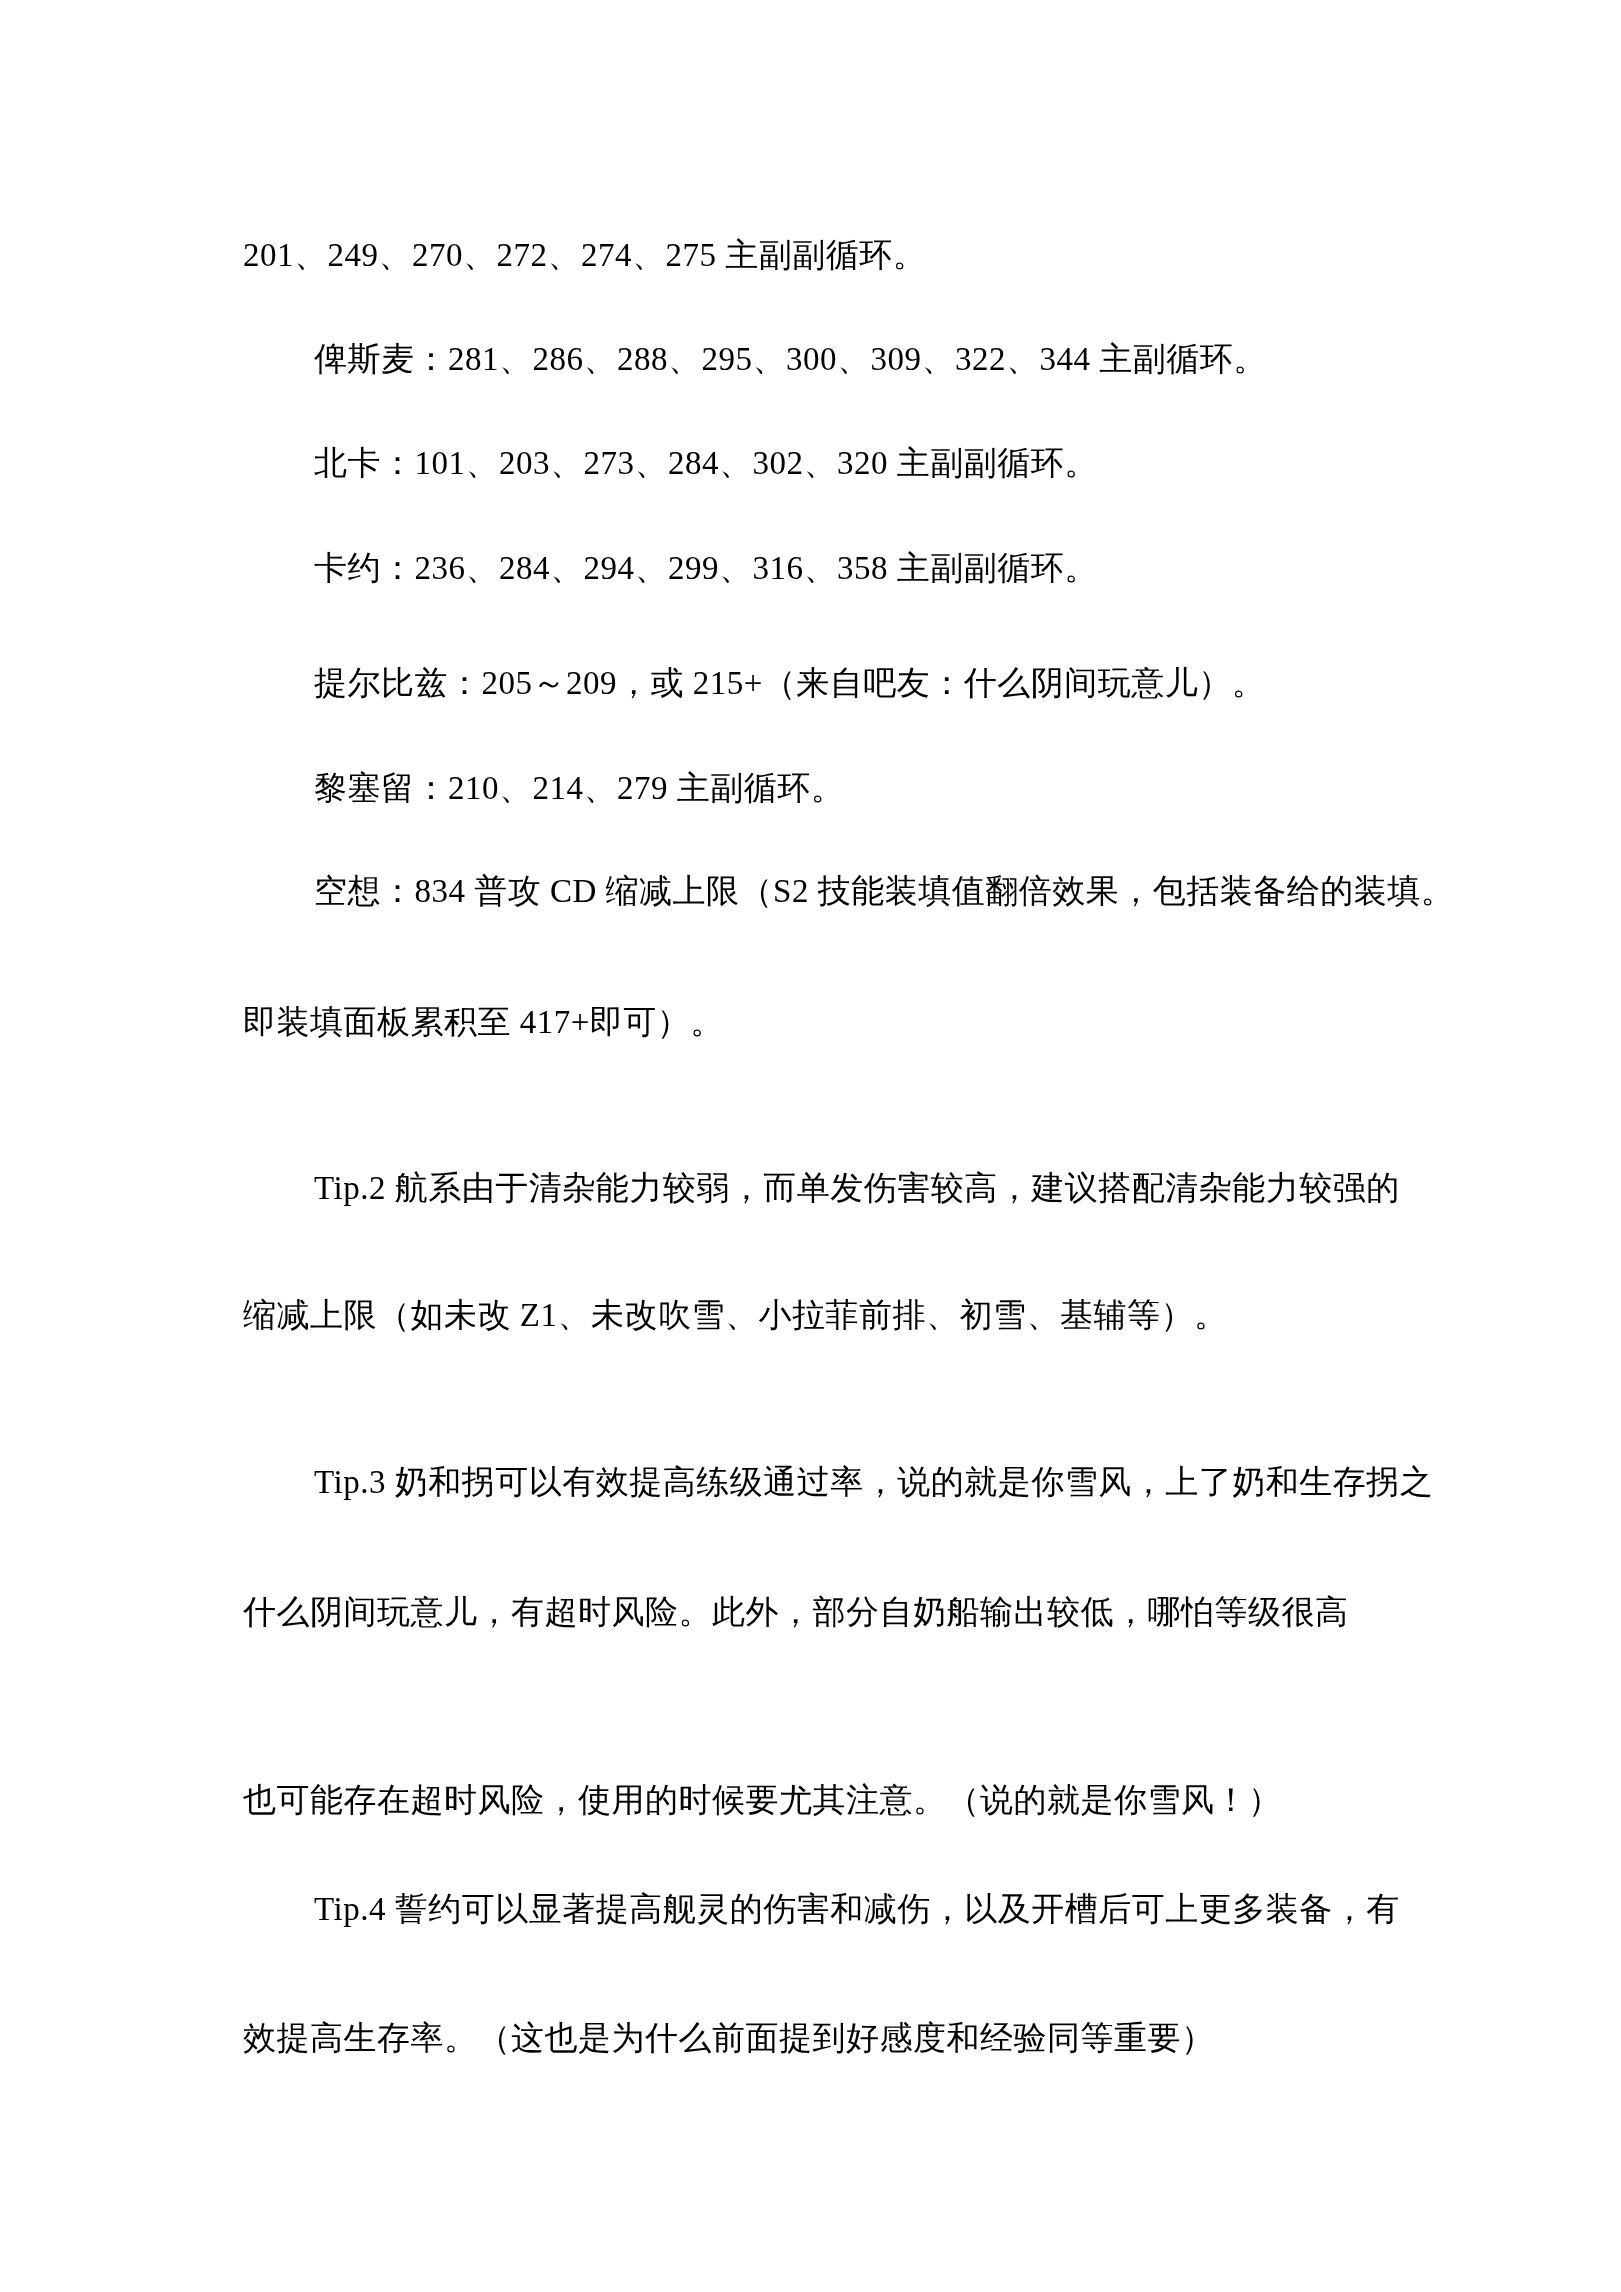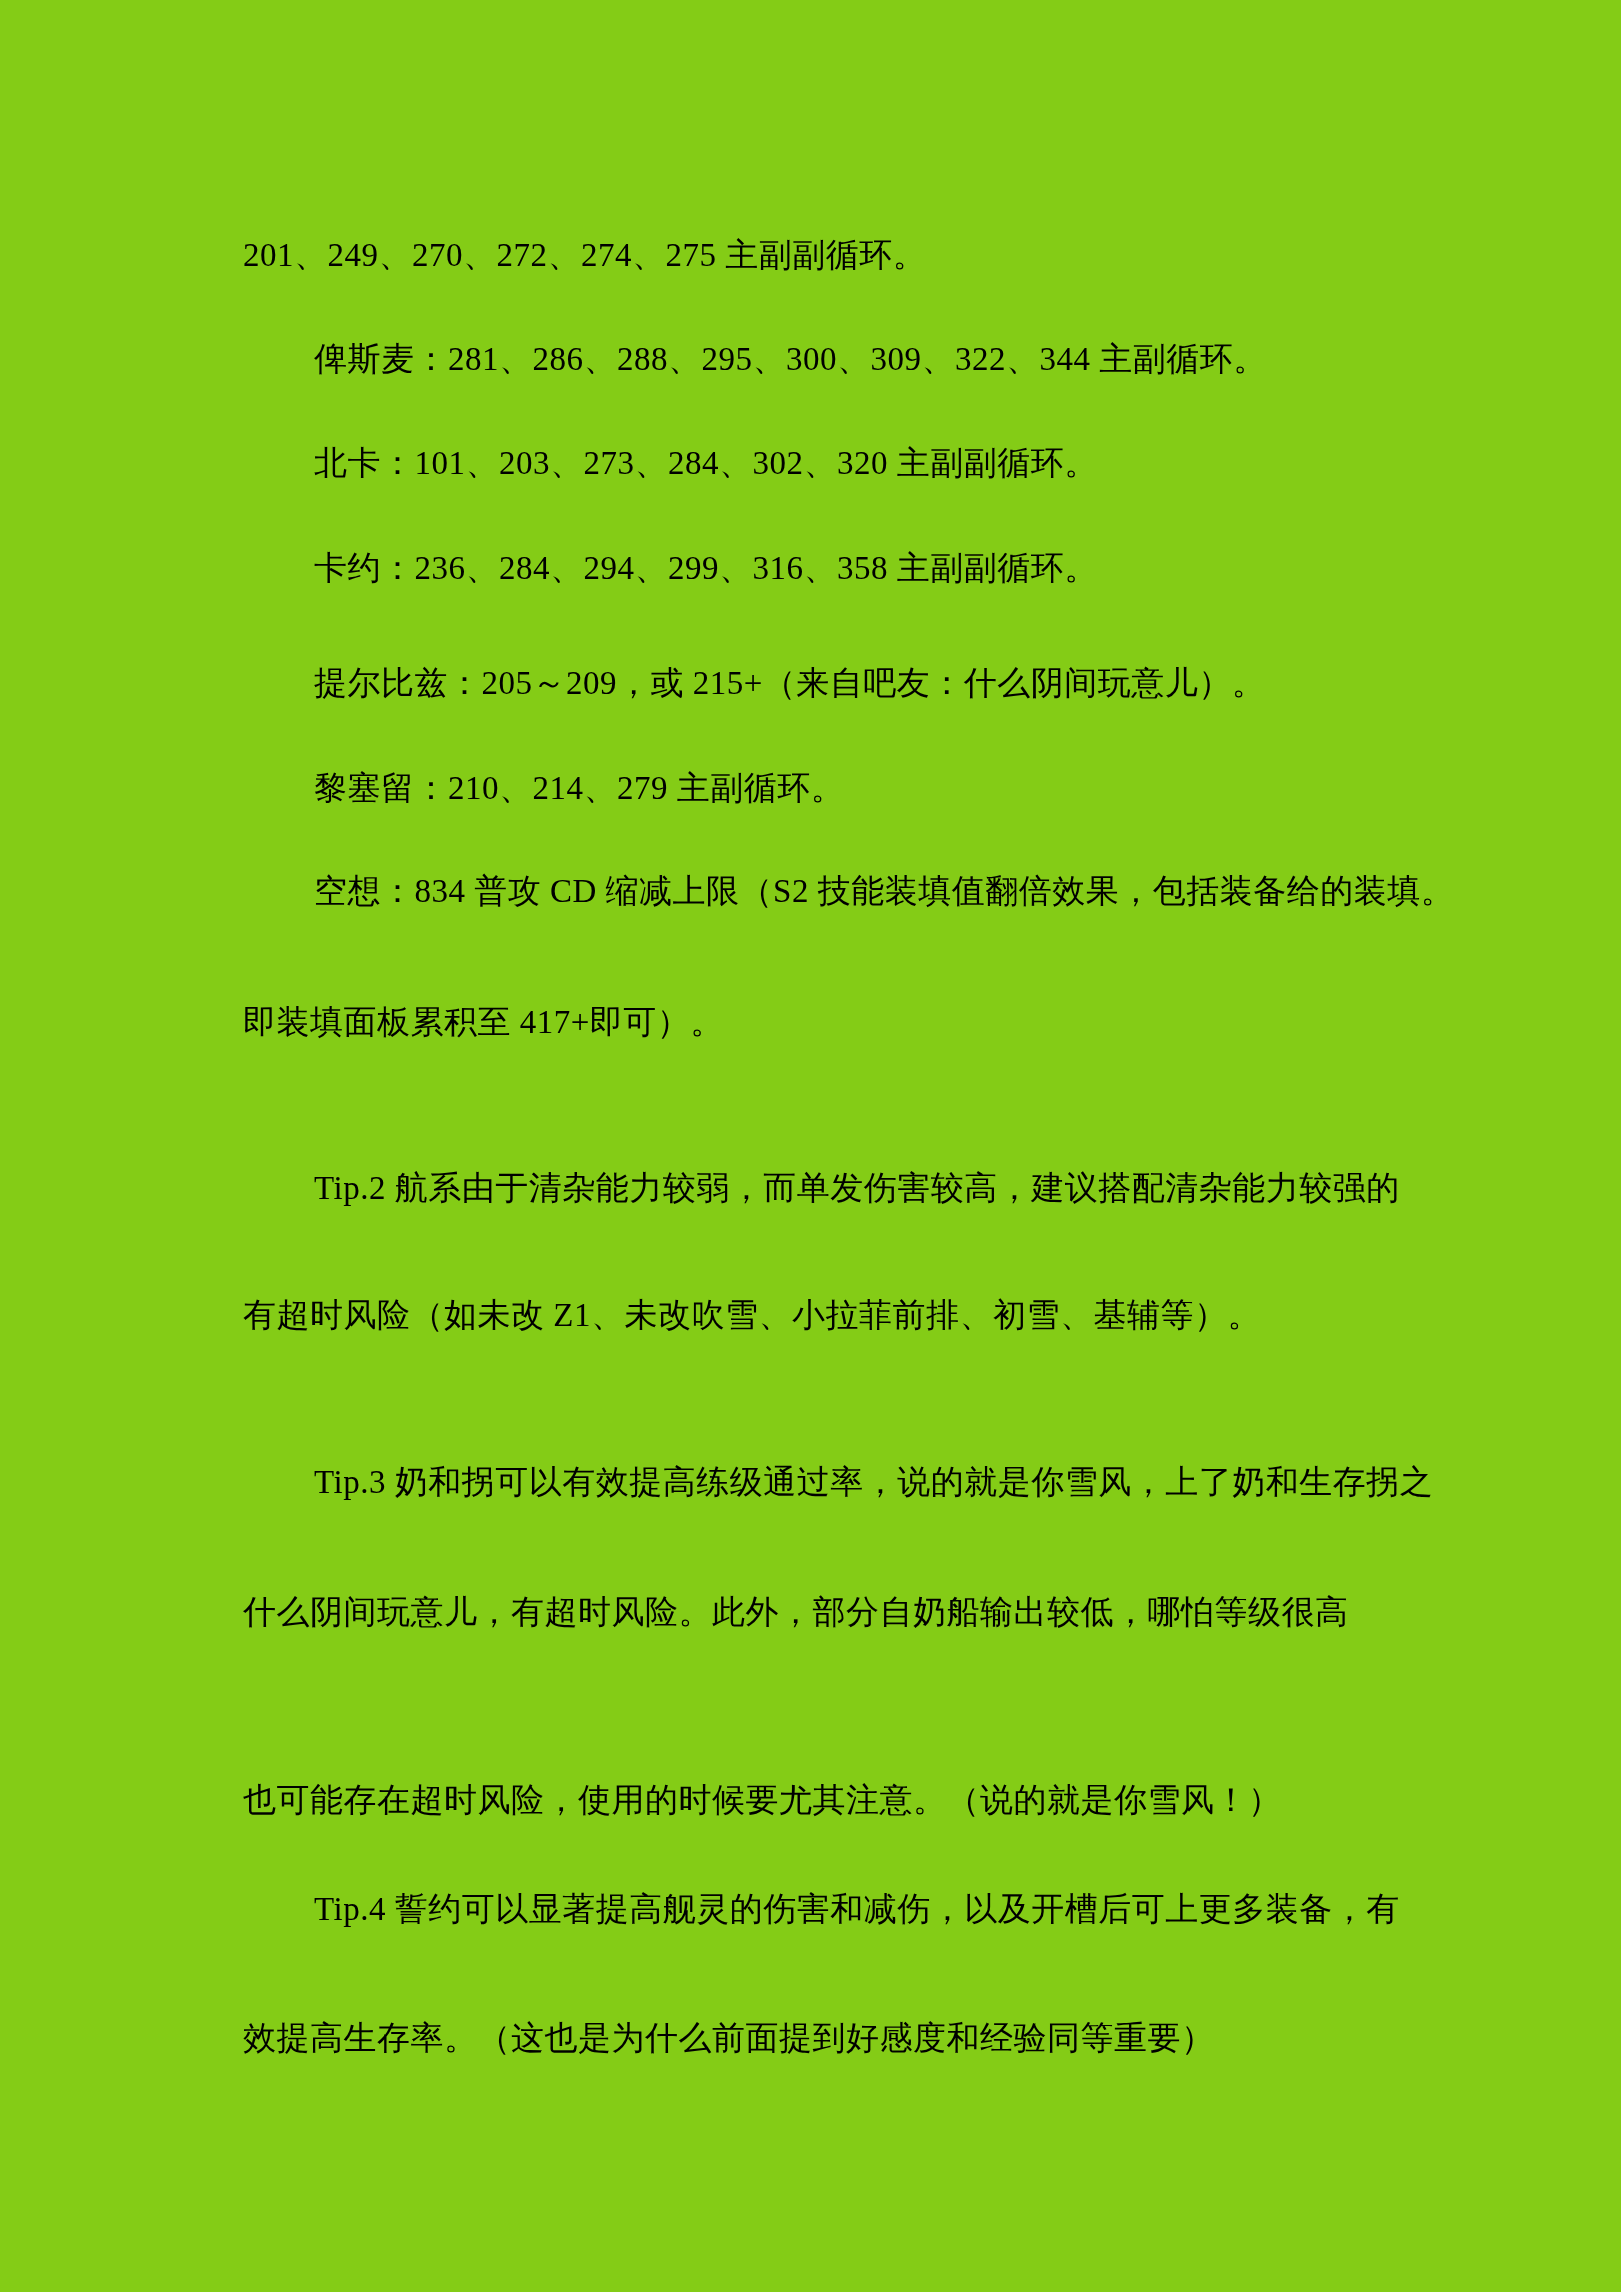--- a/index.html
+++ b/index.html
@@ -6,21 +6,21 @@
     margin: 0;
     padding: 0;
     background: #9e9e9e;
     font-family: "Liberation Serif", "DejaVu Serif", serif;
   }
   .page {
     position: relative;
     width: 1621px;
     height: 2293px;
     margin: 0 auto;
-    background: #84cc16;
+    background: #ffffff;
     color: #000000;
     overflow: hidden;
   }
   .doc-line {
     position: absolute;
     font-size: 33px;
     line-height: 1.2;
     letter-spacing: 0.5px;
     white-space: pre;
     color: #000000;
@@ -33,21 +33,21 @@
   <div id="doc-lines">
       <div class="doc-line" style="left: 243px; top: 236px;">201、249、270、272、274、275 主副副循环。</div>
       <div class="doc-line" style="left: 314px; top: 340px;">俾斯麦：281、286、288、295、300、309、322、344 主副循环。</div>
       <div class="doc-line" style="left: 314px; top: 444px;">北卡：101、203、273、284、302、320 主副副循环。</div>
       <div class="doc-line" style="left: 314px; top: 549px;">卡约：236、284、294、299、316、358 主副副循环。</div>
       <div class="doc-line" style="left: 314px; top: 664px;">提尔比兹：205～209，或 215+（来自吧友：什么阴间玩意儿）。</div>
       <div class="doc-line" style="left: 314px; top: 769px;">黎塞留：210、214、279 主副循环。</div>
       <div class="doc-line" style="left: 314px; top: 872px;">空想：834 普攻 CD 缩减上限（S2 技能装填值翻倍效果，包括装备给的装填。</div>
       <div class="doc-line" style="left: 243px; top: 1003px;">即装填面板累积至 417+即可）。</div>
       <div class="doc-line" style="left: 314px; top: 1169px;">Tip.2 航系由于清杂能力较弱，而单发伤害较高，建议搭配清杂能力较强的</div>
-      <div class="doc-line" style="left: 243px; top: 1296px;">有超时风险（如未改 Z1、未改吹雪、小拉菲前排、初雪、基辅等）。</div>
+      <div class="doc-line" style="left: 243px; top: 1296px;">缩减上限（如未改 Z1、未改吹雪、小拉菲前排、初雪、基辅等）。</div>
       <div class="doc-line" style="left: 314px; top: 1463px;">Tip.3 奶和拐可以有效提高练级通过率，说的就是你雪风，上了奶和生存拐之</div>
       <div class="doc-line" style="left: 243px; top: 1593px;">什么阴间玩意儿，有超时风险。此外，部分自奶船输出较低，哪怕等级很高</div>
       <div class="doc-line" style="left: 243px; top: 1781px; text-align: right;">也可能存在超时风险，使用的时候要尤其注意。（说的就是你雪风！）</div>
       <div class="doc-line" style="left: 314px; top: 1890px;">Tip.4 誓约可以显著提高舰灵的伤害和减伤，以及开槽后可上更多装备，有</div>
       <div class="doc-line" style="left: 243px; top: 2019px; text-align: right;">效提高生存率。（这也是为什么前面提到好感度和经验同等重要）</div>
     </div>
 </div>
 
 
 </body></html>

